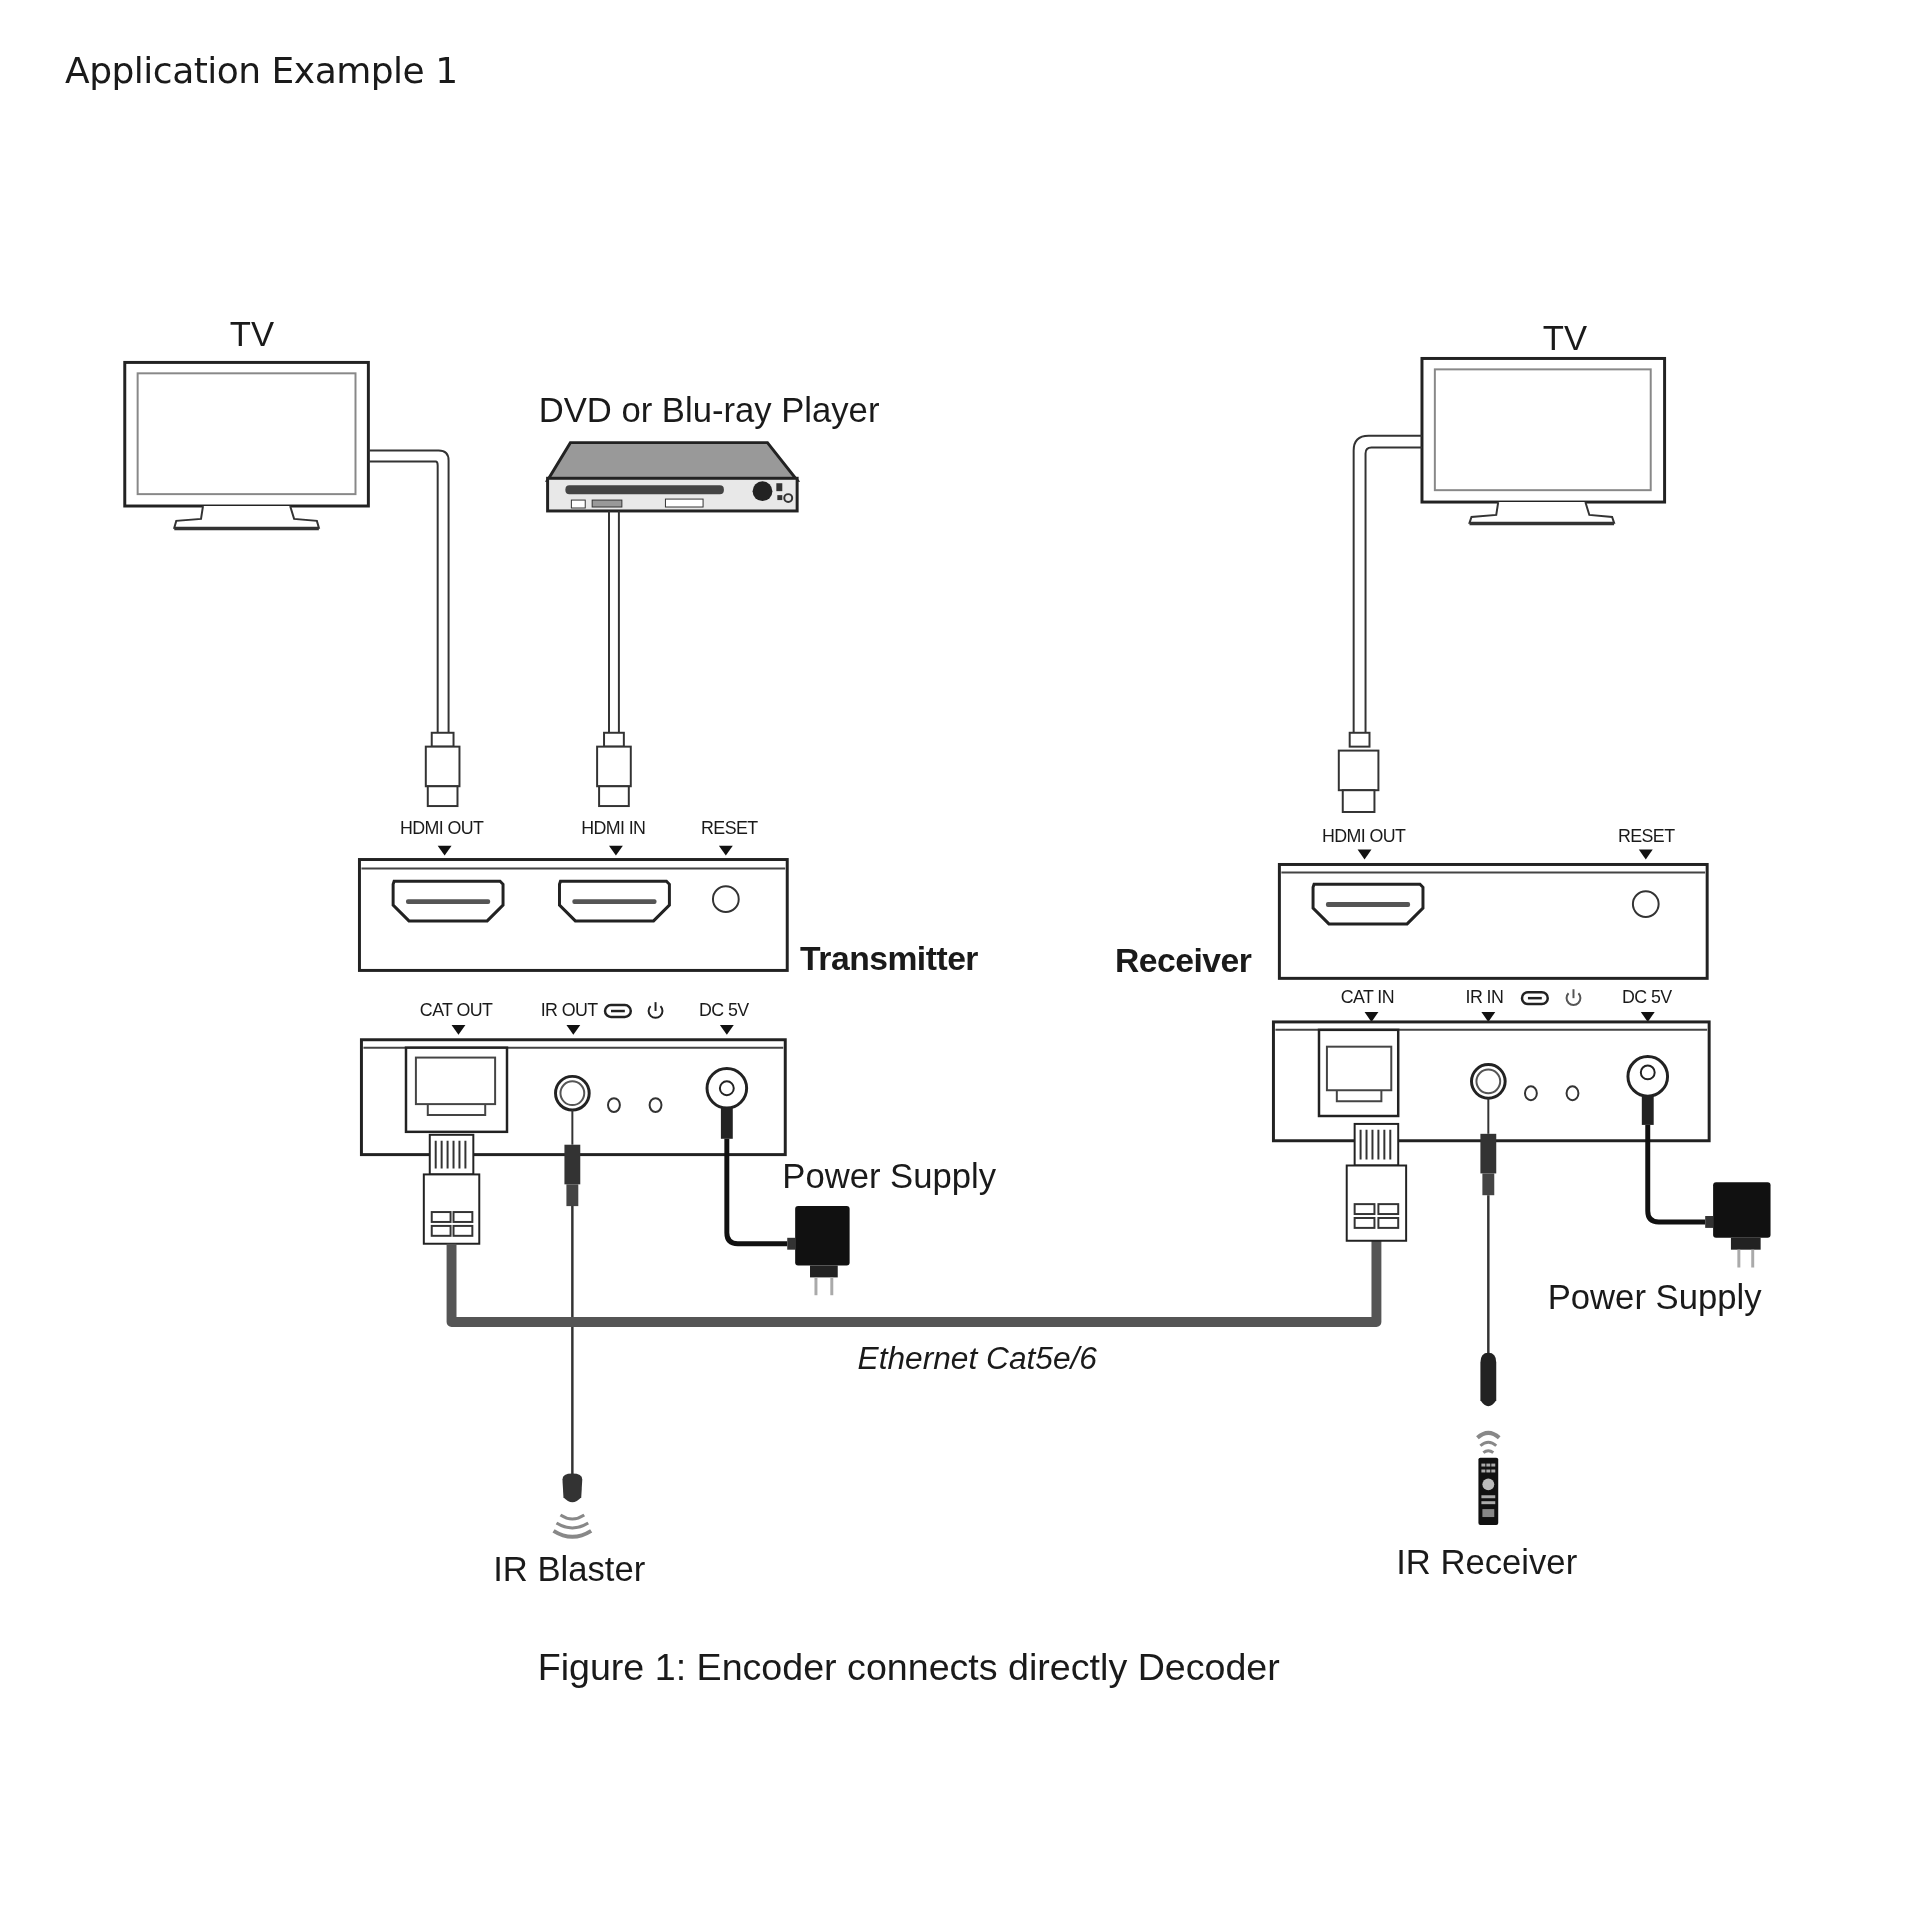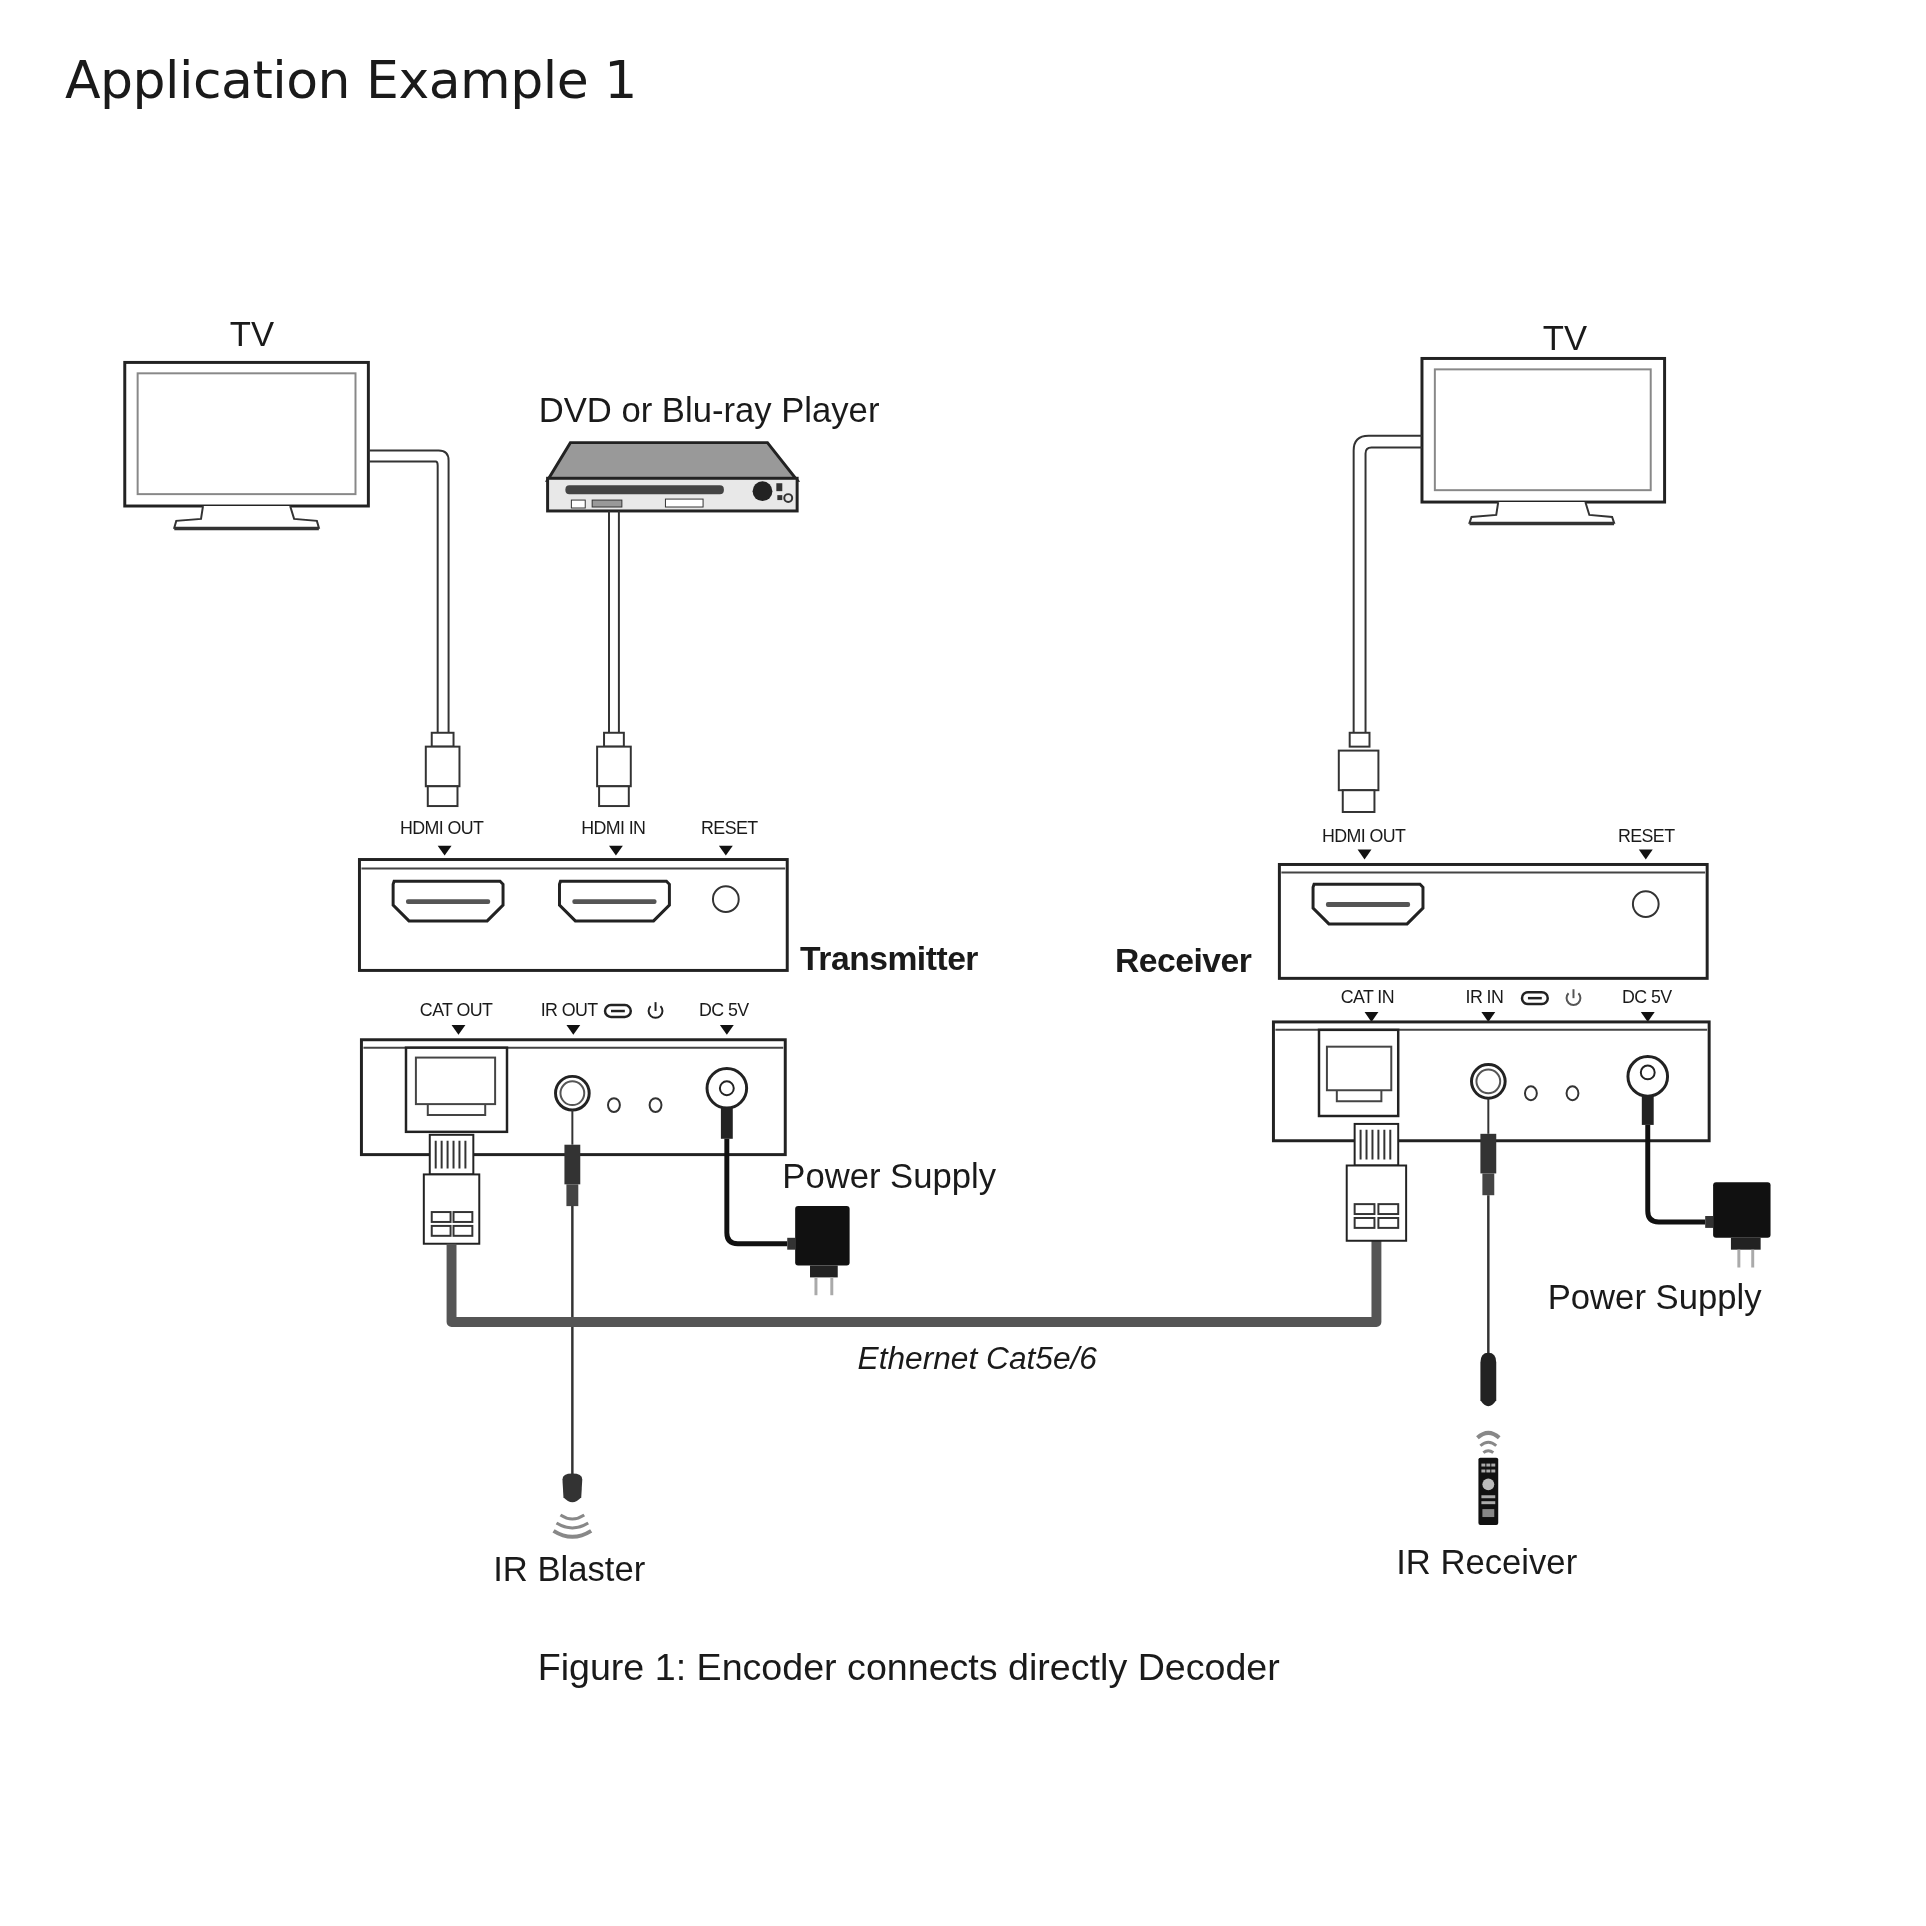--- a/index.html
+++ b/index.html
@@ -1,20 +1,20 @@
 <!DOCTYPE html>
 <html><head>
 <meta charset="utf-8">
 <style>
   html, body { margin: 0; padding: 0; background: #ffffff; }
   body { width: 1927px; height: 1927px; position: relative; overflow: hidden; }
   #page-title {
     position: absolute; left: 65px; top: 50px; margin: 0;
     font-family: "DejaVu Sans", sans-serif; font-weight: normal;
-    font-size: 52px; color: #1a1a1a; letter-spacing: -0.5px;
+    font-size: 36px; color: #1a1a1a; letter-spacing: -0.5px;
   }
   svg#diagram { position: absolute; left: 0; top: 0; width: 1927px; height: 1927px; }
   .lbl { font-family: "Liberation Sans", sans-serif; fill: #1a1a1a; }
   .port-lbl { font-size: 18px; letter-spacing: -0.6px; }
   .big-lbl { font-size: 35px; }
   .bold-lbl { font-size: 34px; font-weight: bold; letter-spacing: -0.5px; }
   .italic-lbl { font-size: 32px; font-style: italic; }
   .caption { font-size: 38px; }
   .outline { fill: #ffffff; stroke: #222; stroke-width: 3; }
   .thin { fill: none; stroke: #333; stroke-width: 2; }

